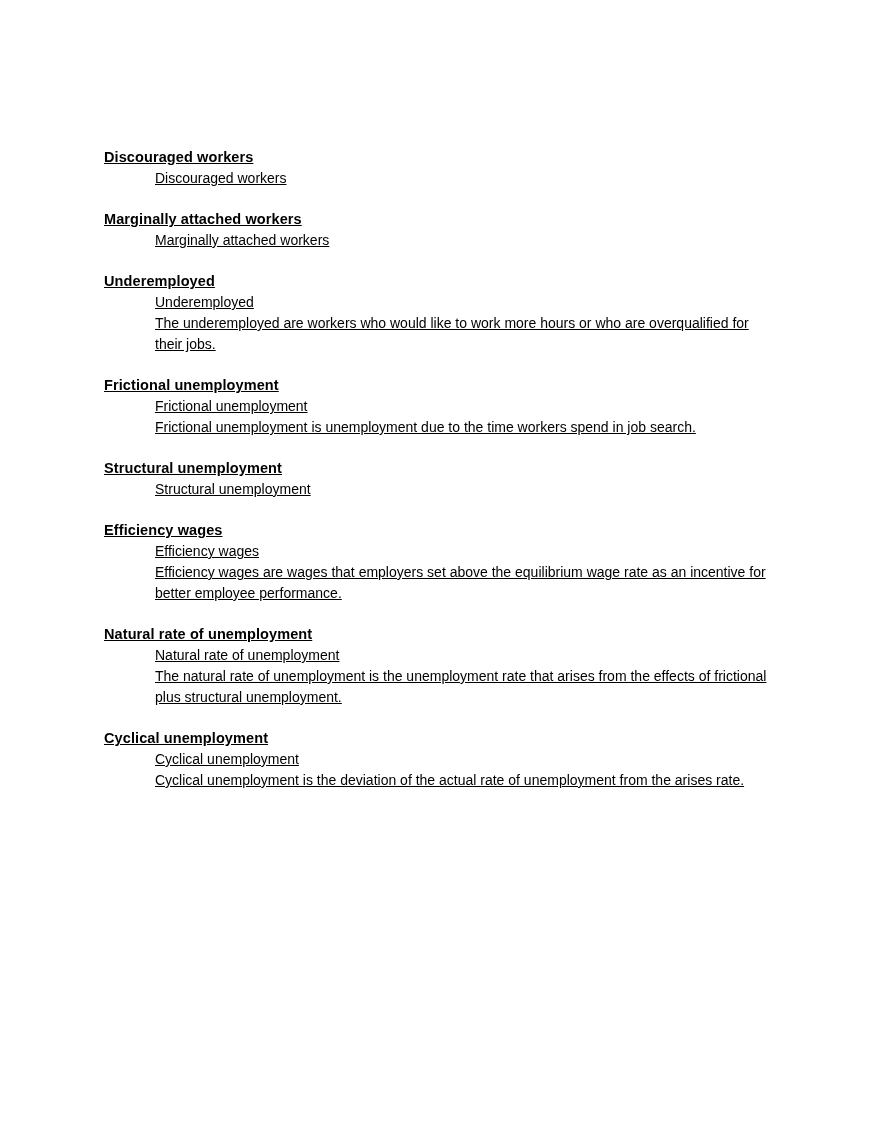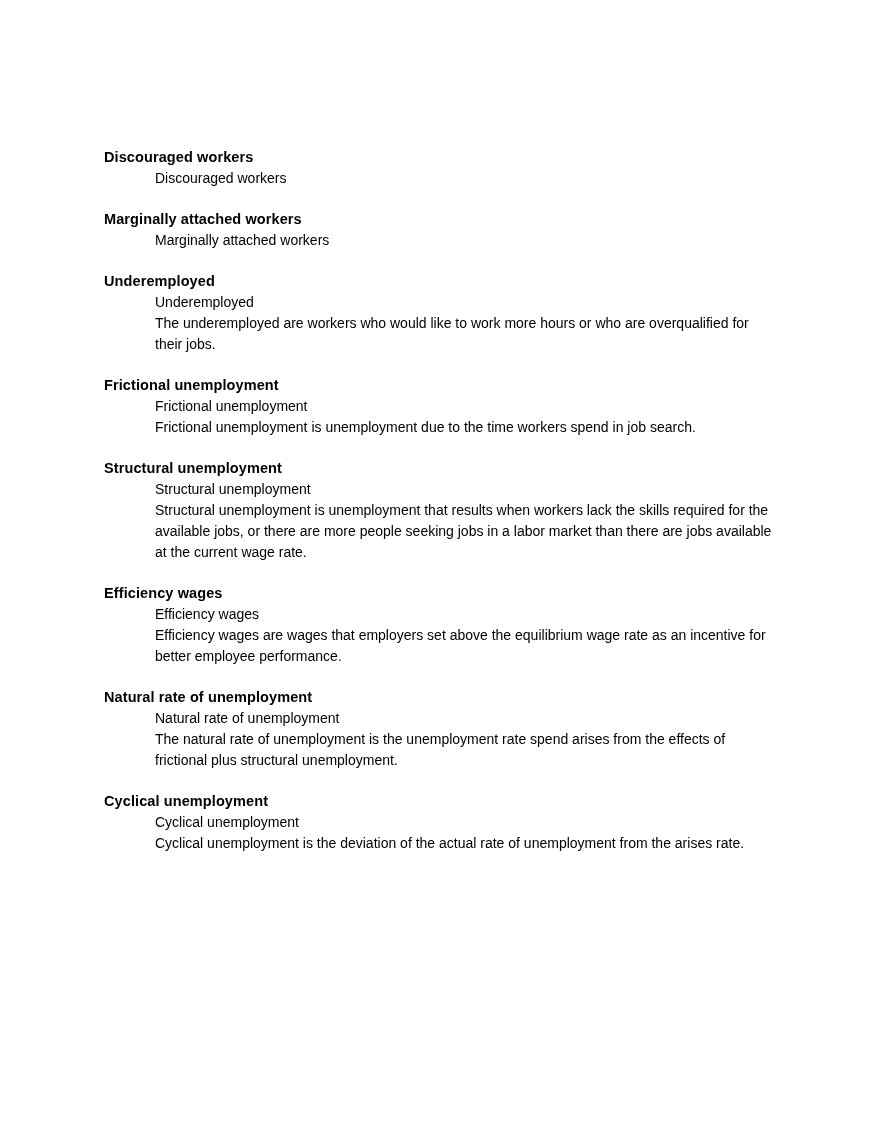--- a/index.html
+++ b/index.html
@@ -13,20 +13,21 @@
     font-family: "Liberation Sans", sans-serif;
     color: #000000;
     overflow: hidden;
   }
   .page {
     box-sizing: border-box;
     width: 880px;
     height: 1139px;
     padding: 147px 104px 60px 104px;
     background: #ffffff;
+    text-decoration: underline;
   }
   .entry {
     margin: 0 0 20px 0;
   }
   .entry:last-child {
     margin-bottom: 4px;
   }
   .term-heading {
     margin: 0;
     font-size: 14.5px;
@@ -78,37 +79,36 @@
     <div class="entry-body">
       <p class="term-repeat">Frictional unemployment</p>
       <p class="term-definition">Frictional unemployment is unemployment due to the time workers spend in job search.</p>
     </div>
   </section>
 
   <section class="entry">
     <h2 class="term-heading">Structural unemployment</h2>
     <div class="entry-body">
       <p class="term-repeat">Structural unemployment</p>
-      <p class="term-definition">Structural unemployment is unemployment that results when workers lack the skills required for the available jobs, or there are more people seeking jobs in a labor market than there are jobs available at the current wage rate.</p>
     </div>
   </section>
 
   <section class="entry">
     <h2 class="term-heading">Efficiency wages</h2>
     <div class="entry-body">
       <p class="term-repeat">Efficiency wages</p>
       <p class="term-definition">Efficiency wages are wages that employers set above the equilibrium wage rate as an incentive for better employee performance.</p>
     </div>
   </section>
 
   <section class="entry">
     <h2 class="term-heading">Natural rate of unemployment</h2>
     <div class="entry-body">
       <p class="term-repeat">Natural rate of unemployment</p>
-      <p class="term-definition">The natural rate of unemployment is the unemployment rate spend arises from the effects of frictional plus structural unemployment.</p>
+      <p class="term-definition">The natural rate of unemployment is the unemployment rate that arises from the effects of frictional plus structural unemployment.</p>
     </div>
   </section>
 
   <section class="entry">
     <h2 class="term-heading">Cyclical unemployment</h2>
     <div class="entry-body">
       <p class="term-repeat">Cyclical unemployment</p>
       <p class="term-definition">Cyclical unemployment is the deviation of the actual rate of unemployment from the arises rate.</p>
     </div>
   </section>

